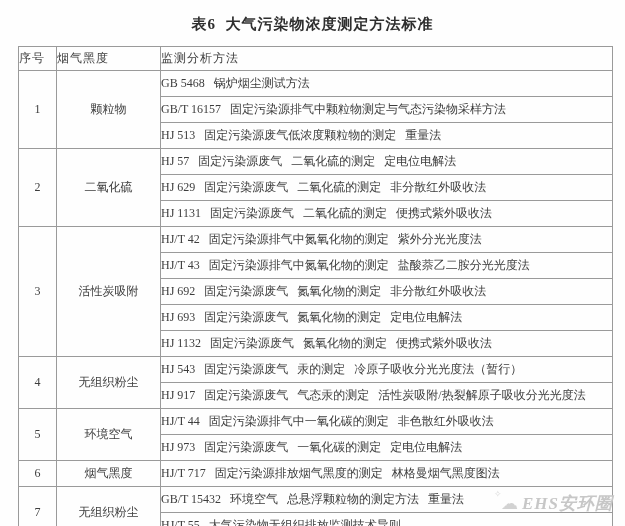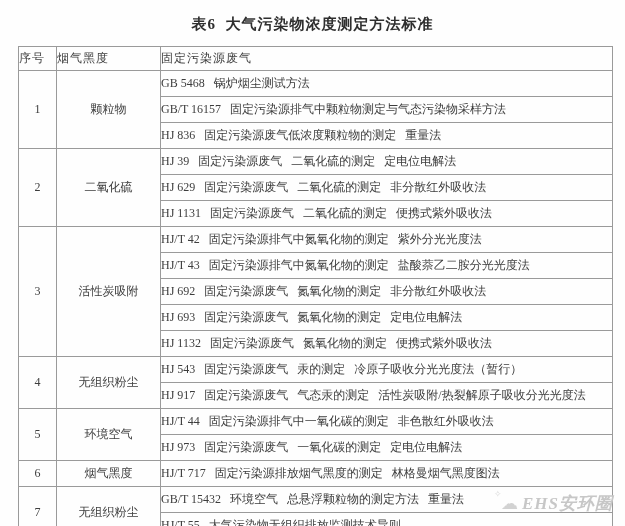--- a/index.html
+++ b/index.html
@@ -111,39 +111,39 @@
   <table class="std-table">
     <colgroup>
       <col class="col-no">
       <col class="col-pollutant">
       <col class="col-method">
     </colgroup>
     <tbody>
         <tr>
       <th>序号</th>
       <th>烟气黑度</th>
-      <th>固定污染源废气</th>
+      <th>监测分析方法</th>
     </tr>
 
     <tr>
       <td class="center-cell" rowspan="3">1</td>
       <td class="center-cell" rowspan="3">颗粒物</td>
       <td class="method-cell">GB 5468   锅炉烟尘测试方法</td>
     </tr>
     <tr>
       <td class="method-cell">GB/T 16157   固定污染源排气中颗粒物测定与气态污染物采样方法</td>
     </tr>
     <tr>
-      <td class="method-cell">HJ 836   固定污染源废气低浓度颗粒物的测定   重量法</td>
+      <td class="method-cell">HJ 513   固定污染源废气低浓度颗粒物的测定   重量法</td>
     </tr>
 
     <tr>
       <td class="center-cell" rowspan="3">2</td>
       <td class="center-cell" rowspan="3">二氧化硫</td>
-      <td class="method-cell">HJ 39   固定污染源废气   二氧化硫的测定   定电位电解法</td>
+      <td class="method-cell">HJ 57   固定污染源废气   二氧化硫的测定   定电位电解法</td>
     </tr>
     <tr>
       <td class="method-cell">HJ 629   固定污染源废气   二氧化硫的测定   非分散红外吸收法</td>
     </tr>
     <tr>
       <td class="method-cell">HJ 1131   固定污染源废气   二氧化硫的测定   便携式紫外吸收法</td>
     </tr>
 
     <tr>
       <td class="center-cell" rowspan="5">3</td>

